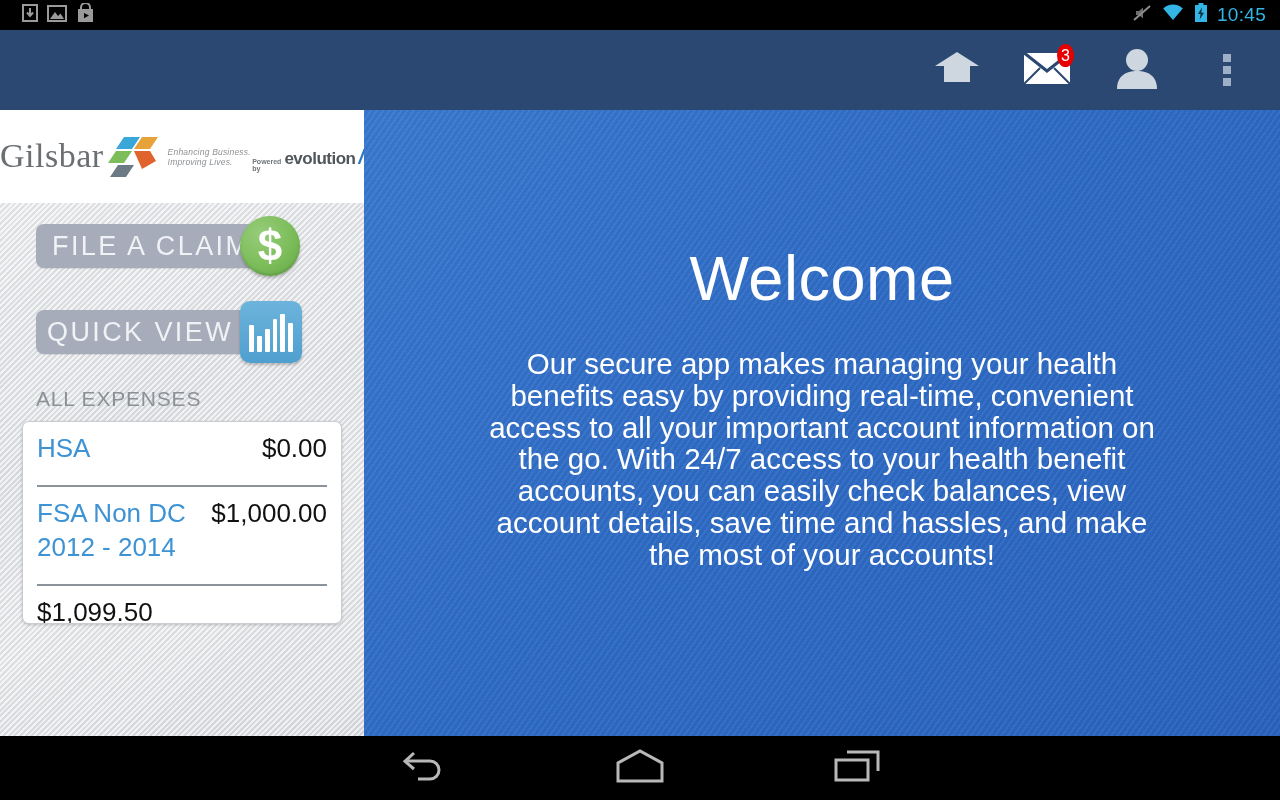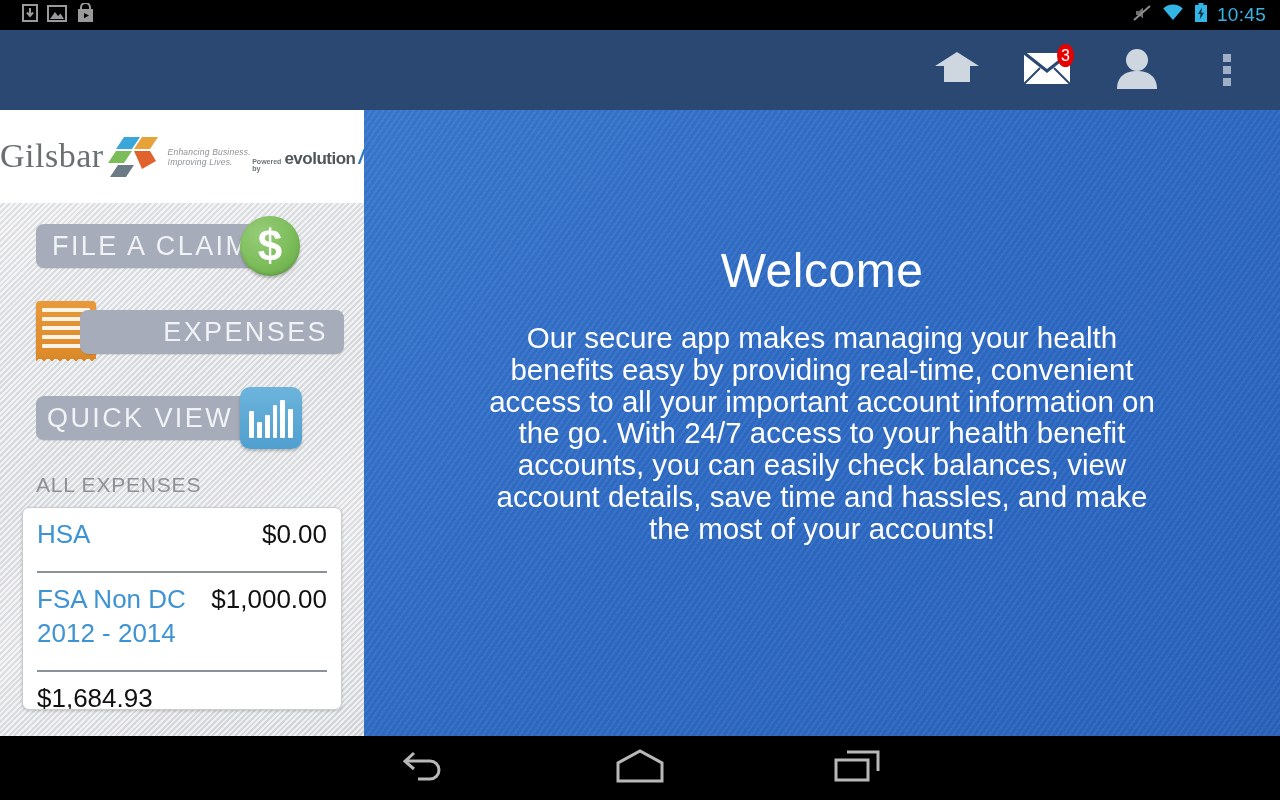--- a/index.html
+++ b/index.html
@@ -290,23 +290,23 @@
     height: 626px;
     background:
       repeating-linear-gradient(125deg, rgba(255,255,255,0.045) 0px, rgba(255,255,255,0.045) 2px, rgba(0,0,0,0.035) 2px, rgba(0,0,0,0.035) 5px),
       linear-gradient(135deg, #3a79cf 0%, #2f6cc6 45%, #2a63bd 100%);
     display: flex;
     flex-direction: column;
     align-items: center;
   }
   .welcome-title {
     color: #ffffff;
-    font-size: 48px;
+    font-size: 63px;
     font-weight: normal;
-    margin: 137px 0 5px 0;
+    margin: 137px 0 16px 0;
     letter-spacing: 0.5px;
     line-height: 1;
   }
   .welcome-body {
     color: #ffffff;
     font-size: 29.5px;
     line-height: 31.8px;
     text-align: center;
     width: 690px;
     margin-top: 22px;
@@ -451,37 +451,20 @@
 
     <div class="nav-item nav-claim">
       <div class="pill">
         <span>FILE A CLAIM</span>
       </div>
       <div class="icon-wrap">
         <div class="coin">$</div>
       </div>
     </div>
 
-    <div class="nav-item nav-exp">
-      <div class="icon-wrap">
-        <div class="receipt">
-          <div class="receipt-body">
-              <i></i>
-              <i></i>
-              <i></i>
-              <i></i>
-              <i></i>
-            </div>
-          <div class="receipt-zig"></div>
-        </div>
-      </div>
-      <div class="pill">
-        <span>EXPENSES</span>
-      </div>
-    </div>
 
     <div class="nav-item nav-qv">
       <div class="pill">
         <span>QUICK VIEW</span>
       </div>
       <div class="icon-wrap">
         <div class="chartbox">
           <i style="height:27px"></i>
           <i style="height:16px"></i>
           <i style="height:23px"></i>
@@ -497,21 +480,21 @@
     <div class="accounts-card">
       <div class="acct-row">
         <span class="acct-name">HSA</span>
         <span class="acct-bal">$0.00</span>
       </div>
       <div class="acct-row">
         <span class="acct-name">FSA Non DC 2012 - 2014</span>
         <span class="acct-bal">$1,000.00</span>
       </div>
       <div class="acct-row">
-        <span class="acct-bal">$1,684.93</span>
+        <span class="acct-bal">$1,099.50</span>
       </div>
     </div>
 
   </div>
 </div>
 
 <div class="main">
   <h1 class="welcome-title">Welcome</h1>
   <p class="welcome-body">Our secure app makes managing your health benefits easy by providing real-time, convenient access to all your important account information on the go. With 24/7 access to your health benefit accounts, you can easily check balances, view account details, save time and hassles, and make the most of your accounts!</p>
 </div>

